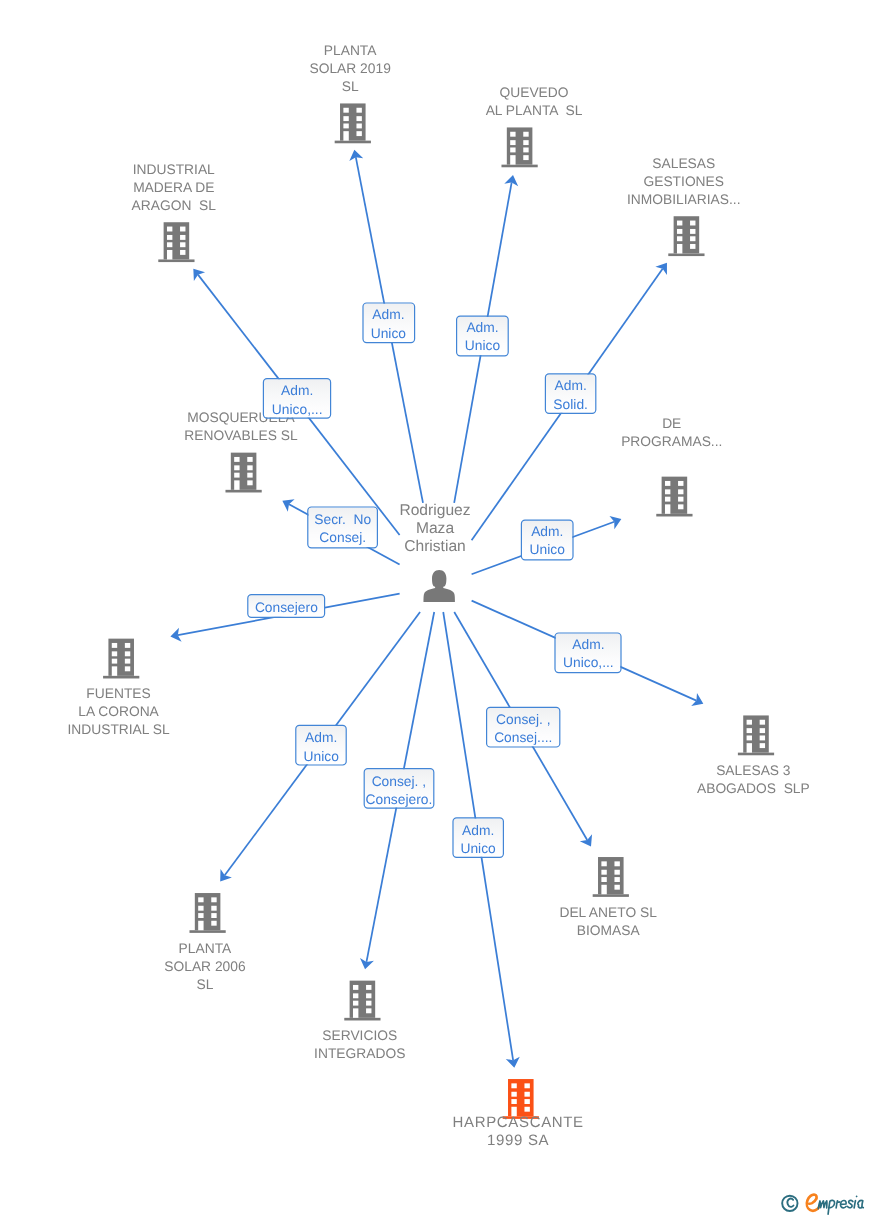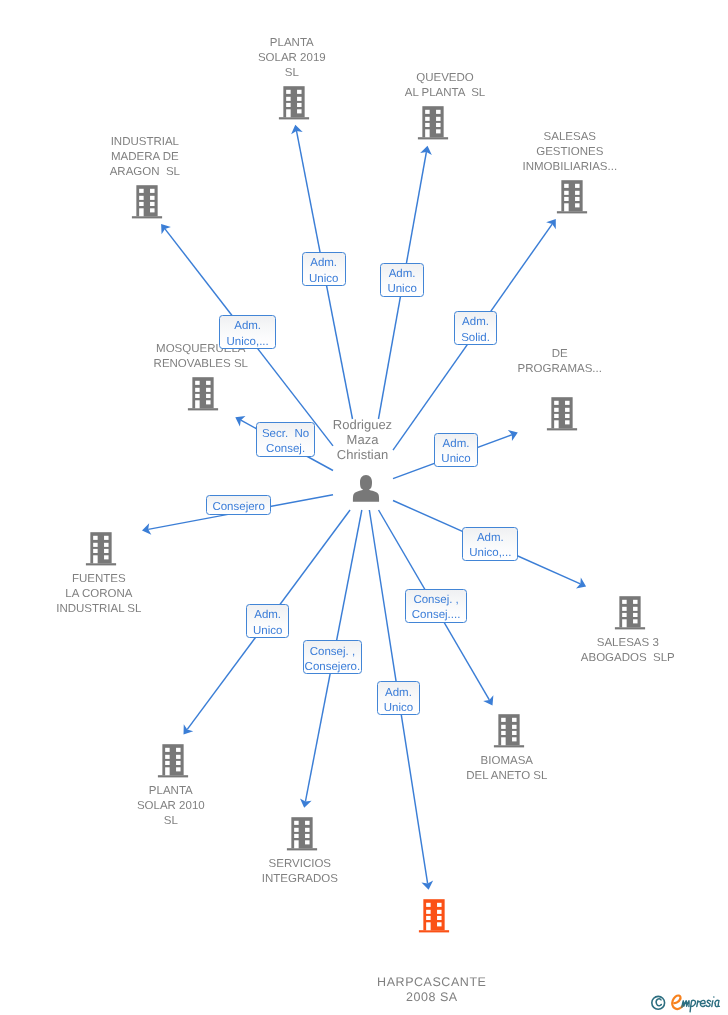--- a/index.html
+++ b/index.html
@@ -198,24 +198,24 @@
     </svg>
   <div id="labels">
       <div class="nodelabel" style="left: 131.8px; width: 320px; top: 35.7px;"><div>PLANTA</div><div>SOLAR 2019</div><div>SL</div></div>
       <div class="nodelabel" style="left: 285px; width: 320px; top: 70.7px;"><div>QUEVEDO</div><div>AL PLANTA  SL</div></div>
       <div class="nodelabel" style="left: 409.8px; width: 320px; top: 129.7px;"><div>SALESAS</div><div>GESTIONES</div><div>INMOBILIARIAS...</div></div>
       <div class="nodelabel" style="left: -15.2px; width: 320px; top: 134.7px;"><div>INDUSTRIAL</div><div>MADERA DE</div><div>ARAGON  SL</div></div>
       <div class="nodelabel" style="left: 40.8px; width: 320px; top: 341.7px;"><div>MOSQUERUELA</div><div>RENOVABLES SL</div></div>
       <div class="nodelabel" style="left: 399.8px; width: 320px; top: 346.7px;"><div>DE</div><div>PROGRAMAS...</div></div>
       <div class="nodelabel" style="left: -61.2px; width: 320px; top: 572.2px;"><div>FUENTES</div><div>LA CORONA</div><div>INDUSTRIAL SL</div></div>
       <div class="nodelabel" style="left: 467.8px; width: 320px; top: 636.2px;"><div>SALESAS 3</div><div>ABOGADOS  SLP</div></div>
-      <div class="nodelabel" style="left: 10.8px; width: 320px; top: 784.2px;"><div>PLANTA</div><div>SOLAR 2010</div><div>SL</div></div>
-      <div class="nodelabel" style="left: 346.8px; width: 320px; top: 754.2px;"><div>BIOMASA</div><div>DEL ANETO SL</div></div>
+      <div class="nodelabel" style="left: 10.8px; width: 320px; top: 784.2px;"><div>PLANTA</div><div>SOLAR 2006</div><div>SL</div></div>
+      <div class="nodelabel" style="left: 346.8px; width: 320px; top: 754.2px;"><div>DEL ANETO SL</div><div>BIOMASA</div></div>
       <div class="nodelabel" style="left: 139.8px; width: 320px; top: 857.2px;"><div>SERVICIOS</div><div>INTEGRADOS</div></div>
-      <div class="nodelabel hl" style="left: 271.8px; width: 320px; top: 976px;"><div>HARPCASCANTE</div><div>2008 SA</div></div>
+      <div class="nodelabel hl" style="left: 271.8px; width: 320px; top: 929px;"><div>HARPCASCANTE</div><div>1999 SA</div></div>
       <div class="centerlabel" style="left: 242.5px; width: 240px; top: 416.8px;"><div>Rodriguez</div><div>Maza</div><div>Christian</div></div>
     </div>
   <div id="boxes">
       <div class="edgebox" style="left: 301.5px; top: 252.2px; width: 44.3px; height: 34.1px;"><div>Adm.</div><div>Unico</div></div>
       <div class="edgebox" style="left: 380.4px; top: 262.5px; width: 43.4px; height: 34.1px;"><div>Adm.</div><div>Unico</div></div>
       <div class="edgebox" style="left: 453.9px; top: 311.1px; width: 43.3px; height: 34.1px;"><div>Adm.</div><div>Solid.</div></div>
       <div class="edgebox" style="left: 219.3px; top: 315.2px; width: 56.7px; height: 34.1px;"><div>Adm.</div><div>Unico,...</div></div>
       <div class="edgebox" style="left: 255.8px; top: 422.3px; width: 59.6px; height: 34.9px; text-align: center;"><div>Secr.  No</div><div>Consej.</div></div>
       <div class="edgebox" style="left: 434.4px; top: 432.9px; width: 43.3px; height: 34px;"><div>Adm.</div><div>Unico</div></div>
       <div class="edgebox" style="left: 206.4px; top: 495.3px; width: 64.5px; height: 20px;"><div>Consejero</div></div>

